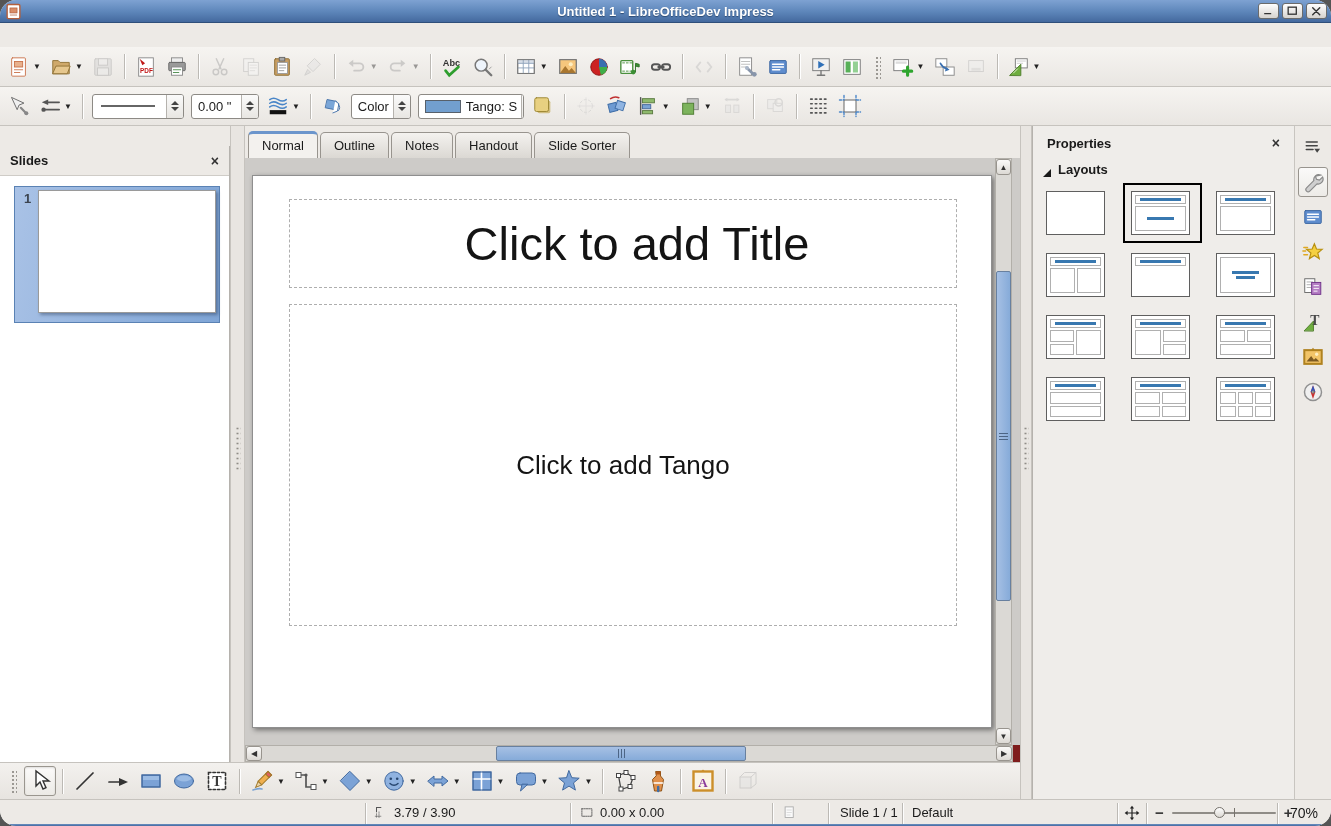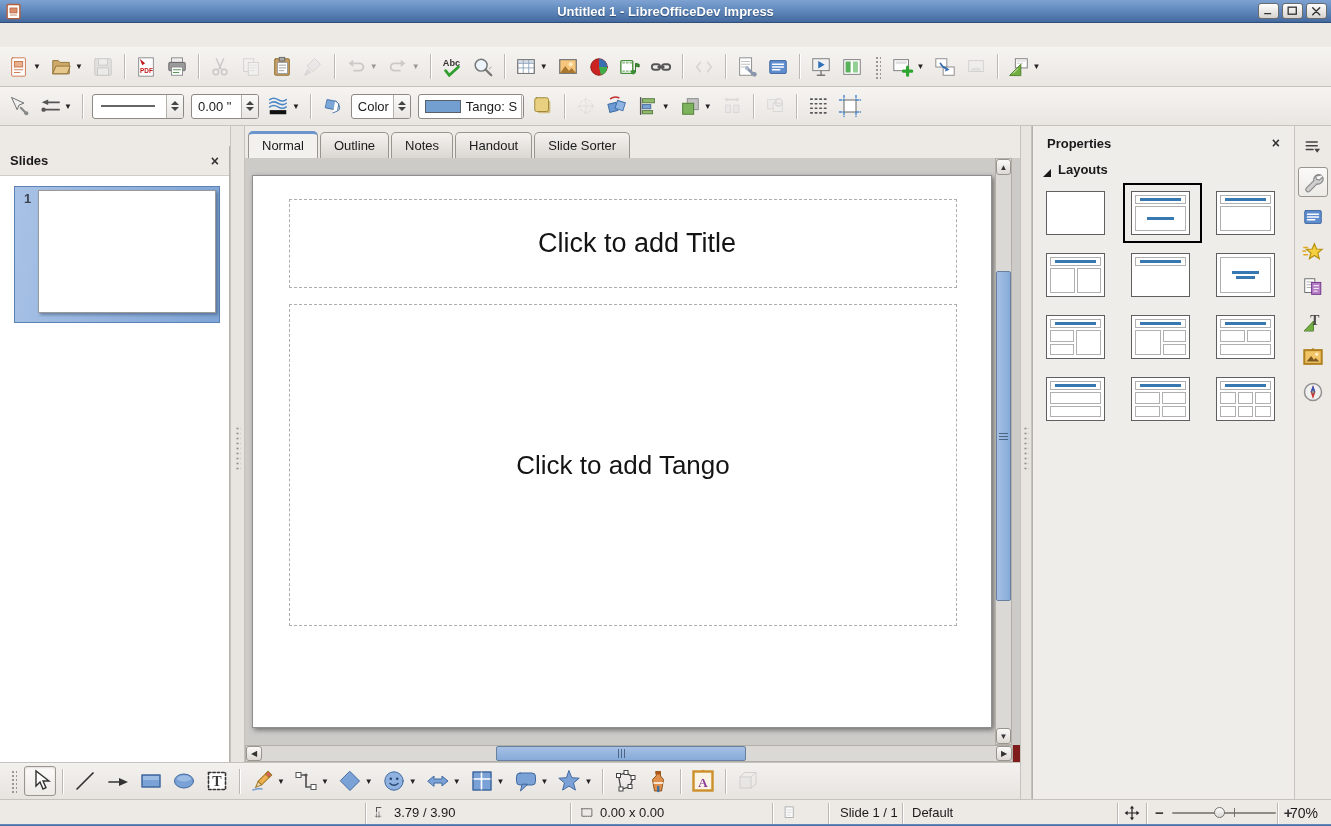--- a/index.html
+++ b/index.html
@@ -1,19 +1,19 @@
 <!DOCTYPE html>
 <html><head>
 <meta charset="utf-8">
 <style>
   html,body{margin:0;padding:0;background:#555;}
   *{box-sizing:border-box;}
   #app{position:relative;width:1331px;height:826px;background:#edeae6;
        font-family:"Liberation Sans","DejaVu Sans",sans-serif;font-size:13px;color:#1a1a1a;
-       overflow:hidden;-webkit-user-select:none;user-select:none;}
+       overflow:hidden;-webkit-user-select:none;user-select:none;border-radius:16px;}
   
   .titlebar{position:absolute;left:0;top:0;right:0;height:23px;
     background:linear-gradient(#7ea2d2,#5c85b9 55%,#44699e);display:flex;align-items:center;
     border-bottom:1px solid #2f4f7a;}
   .titlebar .appico{margin-left:5px;width:17px;height:17px;}
   .titlebar .wtitle{position:absolute;left:0;right:0;text-align:center;color:#fff;font-weight:bold;
     font-size:13px;text-shadow:0 1px 1px #2c4a72;}
   .winbtns{margin-left:auto;display:flex;gap:3px;margin-right:4px;z-index:2;}
   .winbtn{width:21px;height:16px;border:1px solid #6b6b6b;border-radius:3px;
     background:linear-gradient(#fefefe,#d6d3cf);display:flex;align-items:center;justify-content:center;}
@@ -66,21 +66,21 @@
   .center{position:absolute;left:245px;top:0;width:775px;height:636px;background:#7f1d1d;}
   .tabbar{position:absolute;left:0;top:0;right:0;height:32px;background:#edeae6;display:flex;
     align-items:flex-end;padding-left:3px;}
   .tab{border:1px solid #98948e;border-bottom:none;border-radius:5px 5px 0 0;padding:5px 13px 5px;
     background:linear-gradient(#f4f2ef,#dbd8d3);margin-right:2px;position:relative;top:0;}
   .tab.active{background:#f3f1ee;border-top:3px solid #6b95cc;padding-top:4px;z-index:2;}
   .workspace{position:absolute;left:0;top:32px;width:775px;height:587px;background:#cdcbc8;overflow:hidden;}
   .slidepage{position:absolute;left:7px;top:17px;width:740px;height:553px;background:#fff;
     border:1px solid #8f8f8f;box-shadow:2px 2px 5px rgba(0,0,0,.45);}
   .ph{position:absolute;border:1px dashed #aeaeae;display:flex;align-items:center;justify-content:center;color:#141414;}
-  .ph.title{left:36px;top:23px;width:668px;height:89px;font-size:27px;padding-left:28px;}
+  .ph.title{left:36px;top:23px;width:668px;height:89px;font-size:47px;padding-left:28px;}
   .ph.body{left:36px;top:128px;width:668px;height:322px;font-size:26px;}
   
   .vscroll{position:absolute;left:750px;top:32px;width:17px;height:587px;background:#dbd9d5;border:1px solid #b2afa9;}
   .hscroll{position:absolute;left:0;top:619px;width:768px;height:17px;background:#dbd9d5;border:1px solid #b2afa9;}
   .sbtn{position:absolute;background:linear-gradient(#fbfaf9,#dcd9d4);border:1px solid #98948e;border-radius:3px;
     display:flex;align-items:center;justify-content:center;font-size:8px;color:#333;}
   .vscroll .up{left:0;top:0;width:15px;height:16px;}
   .vscroll .down{left:0;bottom:0;width:15px;height:16px;}
   .hscroll .left{left:0;top:0;width:16px;height:15px;}
   .hscroll .right{right:0;top:0;width:16px;height:15px;}

